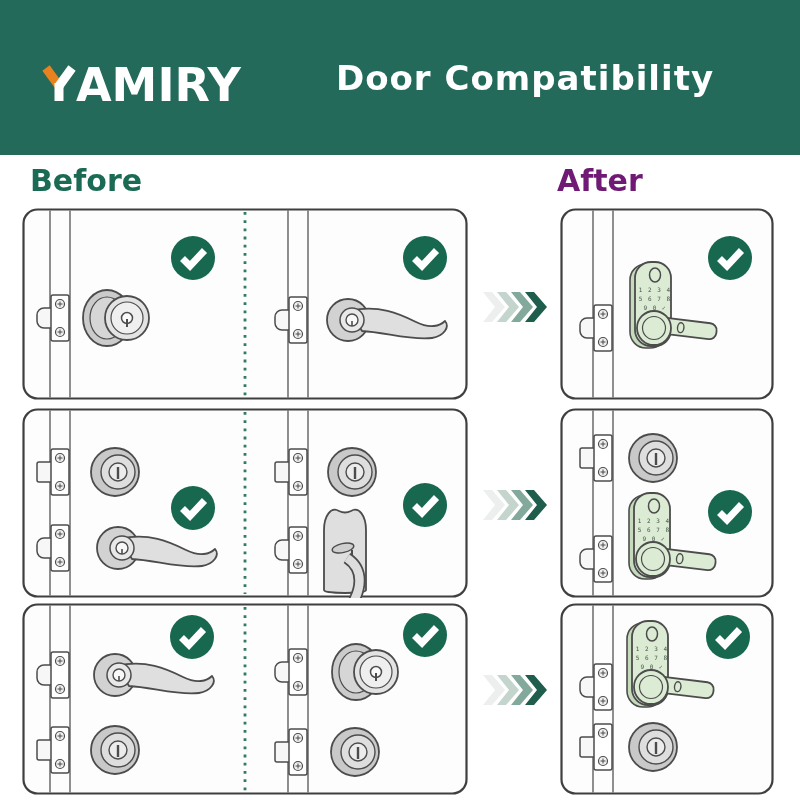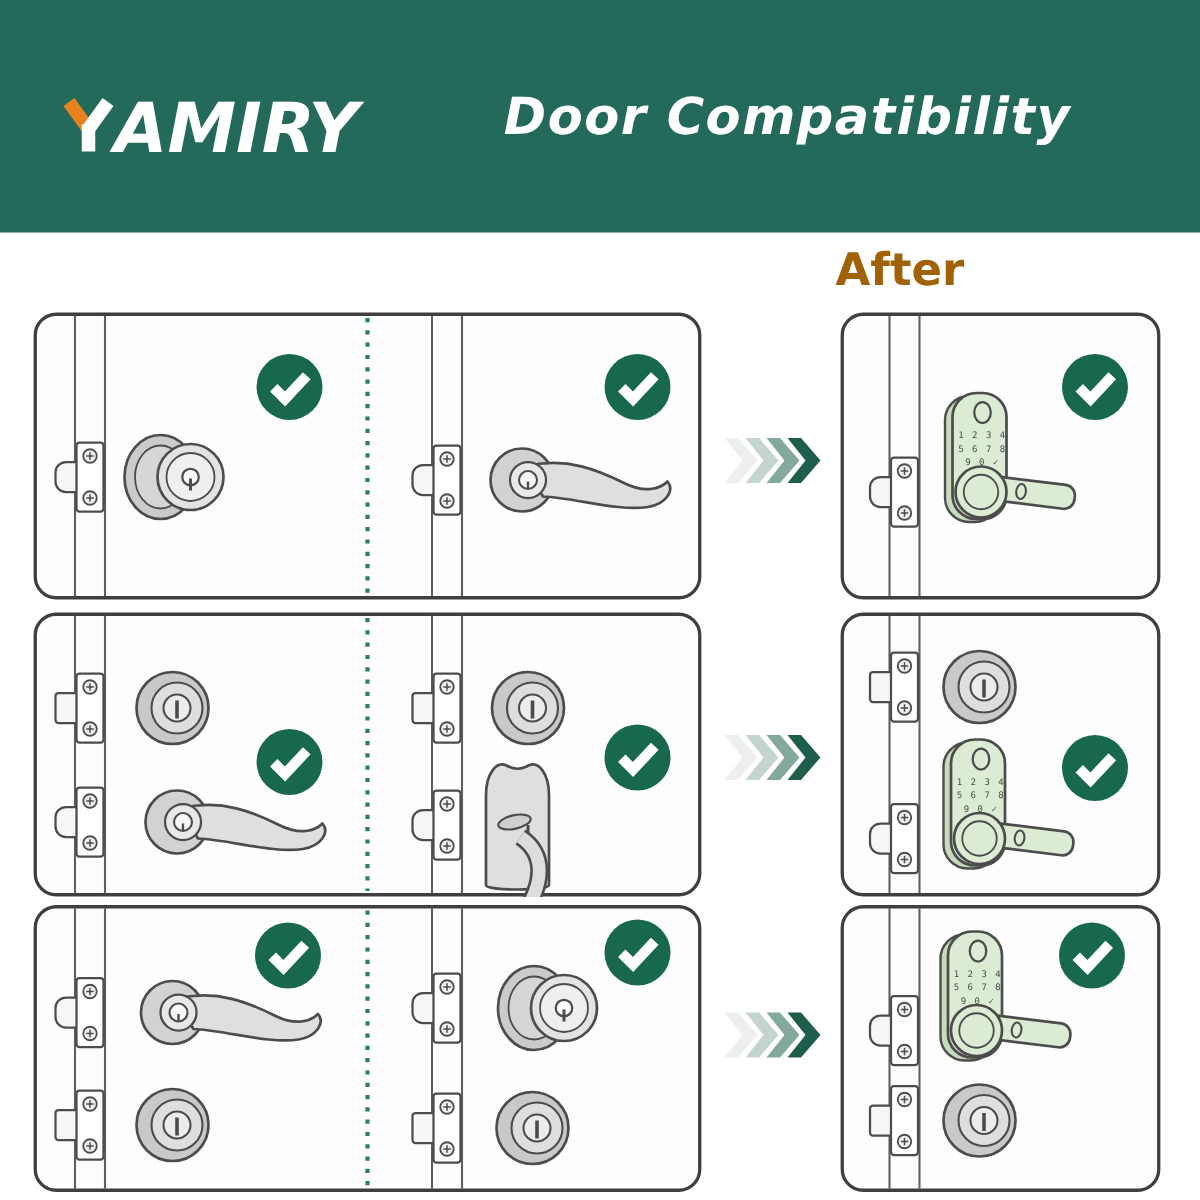--- a/index.html
+++ b/index.html
@@ -2,21 +2,21 @@
 <html><head>
 <meta charset="utf-8">
 <style>
   html,body{margin:0;padding:0;background:#ffffff;}
   .stage{
     position:relative;width:800px;height:800px;background:#ffffff;overflow:hidden;
     font-family:"DejaVu Sans","Liberation Sans",sans-serif;
   }
   .banner{
     position:absolute;left:0;top:0;width:800px;height:155px;
-    display:flex;align-items:center;box-sizing:border-box;padding-left:38px;font-style:italic;
+    display:flex;align-items:center;box-sizing:border-box;padding-left:38px;
   }
   .banner .title{
     flex:1;text-align:center;margin:0;padding-right:12px;
     font-size:34px;font-weight:bold;letter-spacing:1px;color:#ffffff;
   }
   .side-label{
     position:absolute;top:163px;font-size:30px;font-weight:bold;line-height:1.2;
   }
   #before-label{left:30px;}
   #after-label{left:557px;}
@@ -30,21 +30,22 @@
   <header class="banner" id="banner" style="background: rgb(35, 106, 90);">
     <svg width="224" height="52" viewBox="0 0 224 52">
       <line x1="8" y1="16" x2="21" y2="34" stroke-width="9" id="y-left" stroke="#E8821E"></line>
       <line x1="34" y1="16" x2="21" y2="34" stroke="#fff" stroke-width="9"></line>
       <line x1="21" y1="31" x2="21" y2="49" stroke="#fff" stroke-width="9"></line>
       <text x="38" y="49" fill="#fff" font-size="46" font-weight="bold" font-family="&quot;DejaVu Sans&quot;,&quot;Liberation Sans&quot;,sans-serif">AMIRY</text>
     </svg>
     <h1 class="title">Door Compatibility</h1>
   </header>
 
-  <span class="side-label" id="after-label" style="color: #a16207;">After</span>
+  <span class="side-label" id="before-label" style="color: rgb(27, 107, 84);">Before</span>
+  <span class="side-label" id="after-label" style="color: #701a75;">After</span>
 
   <div id="panels">
       <svg width="446" height="192" style="position: absolute; left: 22px; top: 208px; overflow: hidden;">
         <rect x="1.5" y="1.5" width="443" height="189" rx="14" fill="#FDFDFD" stroke="#3F3F3F" stroke-width="2.2"></rect>
         <g>
           <line x1="28" y1="2.5" x2="28" y2="189.5" stroke="#5F5F5F" stroke-width="1.4"></line>
           <line x1="48" y1="2.5" x2="48" y2="189.5" stroke="#5F5F5F" stroke-width="1.4"></line>
         </g>
         <g>
           <rect x="15" y="100" width="20" height="20" rx="7" fill="#F7F7F7" stroke="#4C4C4C" stroke-width="1.5"></rect>

